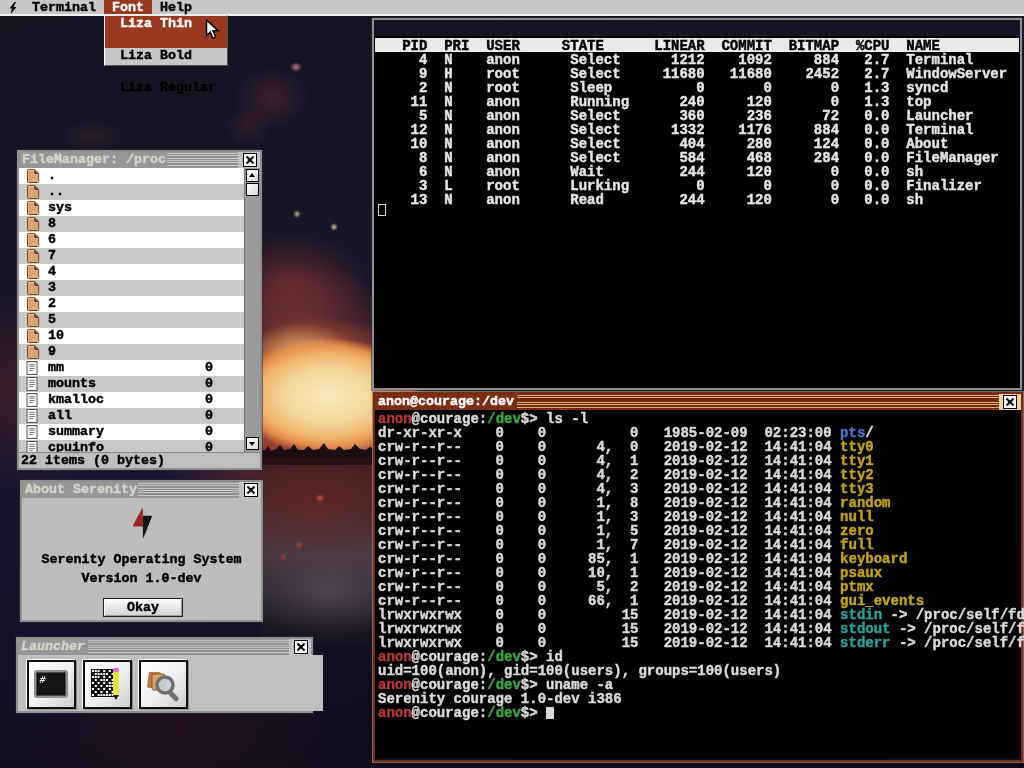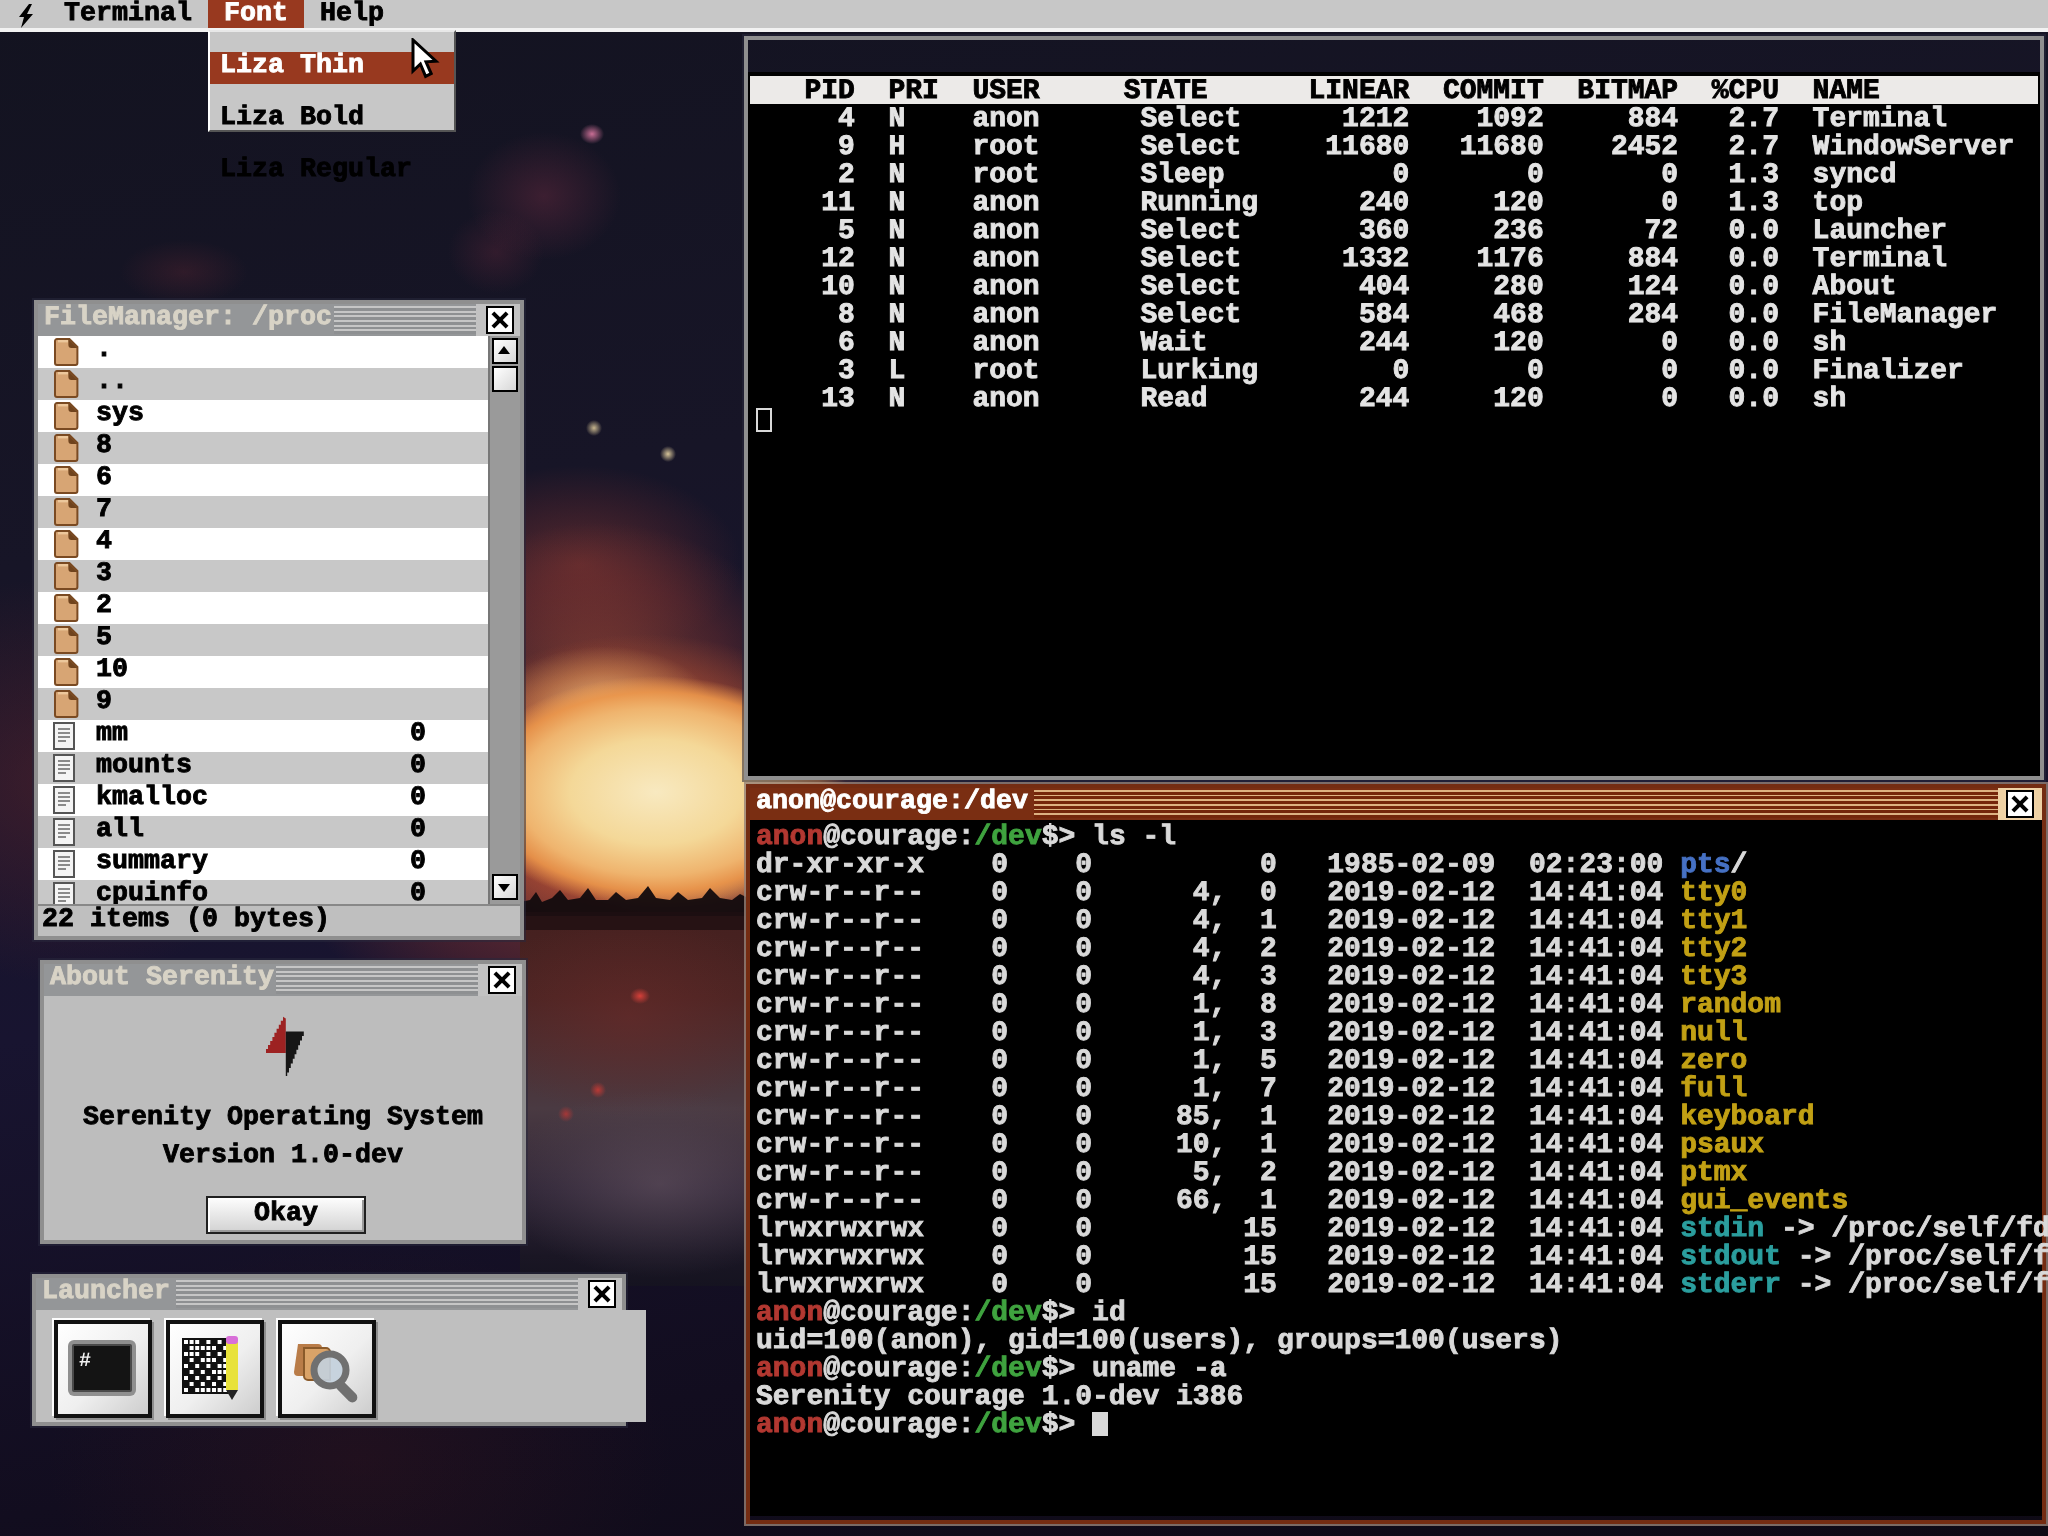--- a/index.html
+++ b/index.html
@@ -31,21 +31,21 @@
   background:#c7c7c7; border-bottom:2px solid #f2f2f2;
   font-size:13.333px; line-height:14px; color:#000; }
 #menubar .mi { position:absolute; top:0; height:14px; padding-top:1px; }
 #mFont { background:#98391f; color:#fff; }
 
 
 #fontmenu { position:absolute; left:104px; top:15px; width:124px; height:51px;
   background:#c7c7c7; border-left:1px solid #fff; border-top:1px solid #e8e8e8;
   border-right:1px solid #555; border-bottom:1px solid #555;
   font-size:13.333px; line-height:16px; z-index:50; }
-#fontmenu .item { height:16px; padding-left:5px; color:#000;margin-top:10px; }
+#fontmenu .item { height:32px; padding-left:15px; color:#000; }
 #fontmenu .sel { background:#98391f; color:#fff; }
 
 
 .win { position:absolute; }
 .win.inactive { border:2px solid #8f8f8f; outline:1px solid rgba(40,40,60,.55); }
 .win.active { border:2px solid #742c12; outline:1px solid rgba(150,130,120,.8); }
 .tbar { height:16px; position:relative; overflow:hidden; font-size:13.333px; line-height:16px; }
 .inactive .tbar { background:#949698; color:#d8d3c6; }
 .active .tbar { background:#7a2e12; color:#fff;text-align:right; }
 .tbar .ttext { position:absolute; left:3px; top:0; }
@@ -93,21 +93,21 @@
 
 #about { left:20px; top:480px; width:243px; height:142px; }
 #aboutbody { position:absolute; left:0; top:16px; width:239px; height:122px; background:#bdbdbd; }
 #aboutbody .l1 { position:absolute; left:0; width:100%; top:54px; text-align:center; font-size:13.333px; color:#000; }
 #aboutbody .l2 { position:absolute; left:0; width:100%; top:73px; text-align:center; font-size:13.333px; color:#000; }
 #okay { position:absolute; left:81px; top:100px; width:80px; height:19px; background:linear-gradient(180deg,#fdfdfd,#d2d2d2);
   border:1px solid #202020; box-shadow:inset 1px 1px 0 #fff, inset -1px -1px 0 #9a9a9a;
   text-align:center; font-size:13.333px; line-height:17px; color:#000; }
 
 
-#launcher { left:16px; top:637px; width:297px; height:76px; }
+#launcher { left:16px; top:637px; width:297px; height:76px;font-style:italic; }
 #launcherbody { position:absolute; left:0; top:16px; width:305px; height:56px; background:#bfbfbf; }
 .lbtn { position:absolute; top:5px; width:49px; height:49px; border:2px solid #111;
   background:linear-gradient(135deg,#ffffff 0%,#efefef 55%,#cdcdcd 100%);
   box-shadow:-1px -1px 0 #fcfcfc, 1px 1px 0 #8e8e8e; }
 
 
 #term1 { left:372px; top:18px; width:650px; height:372px; }
 #term1body { position:absolute; left:0; top:16px; width:646px; height:352px; }
 #term1body .term { color:#e4e4e4; }
 #term2 { left:373px; top:392px; width:650px; height:370px; }

